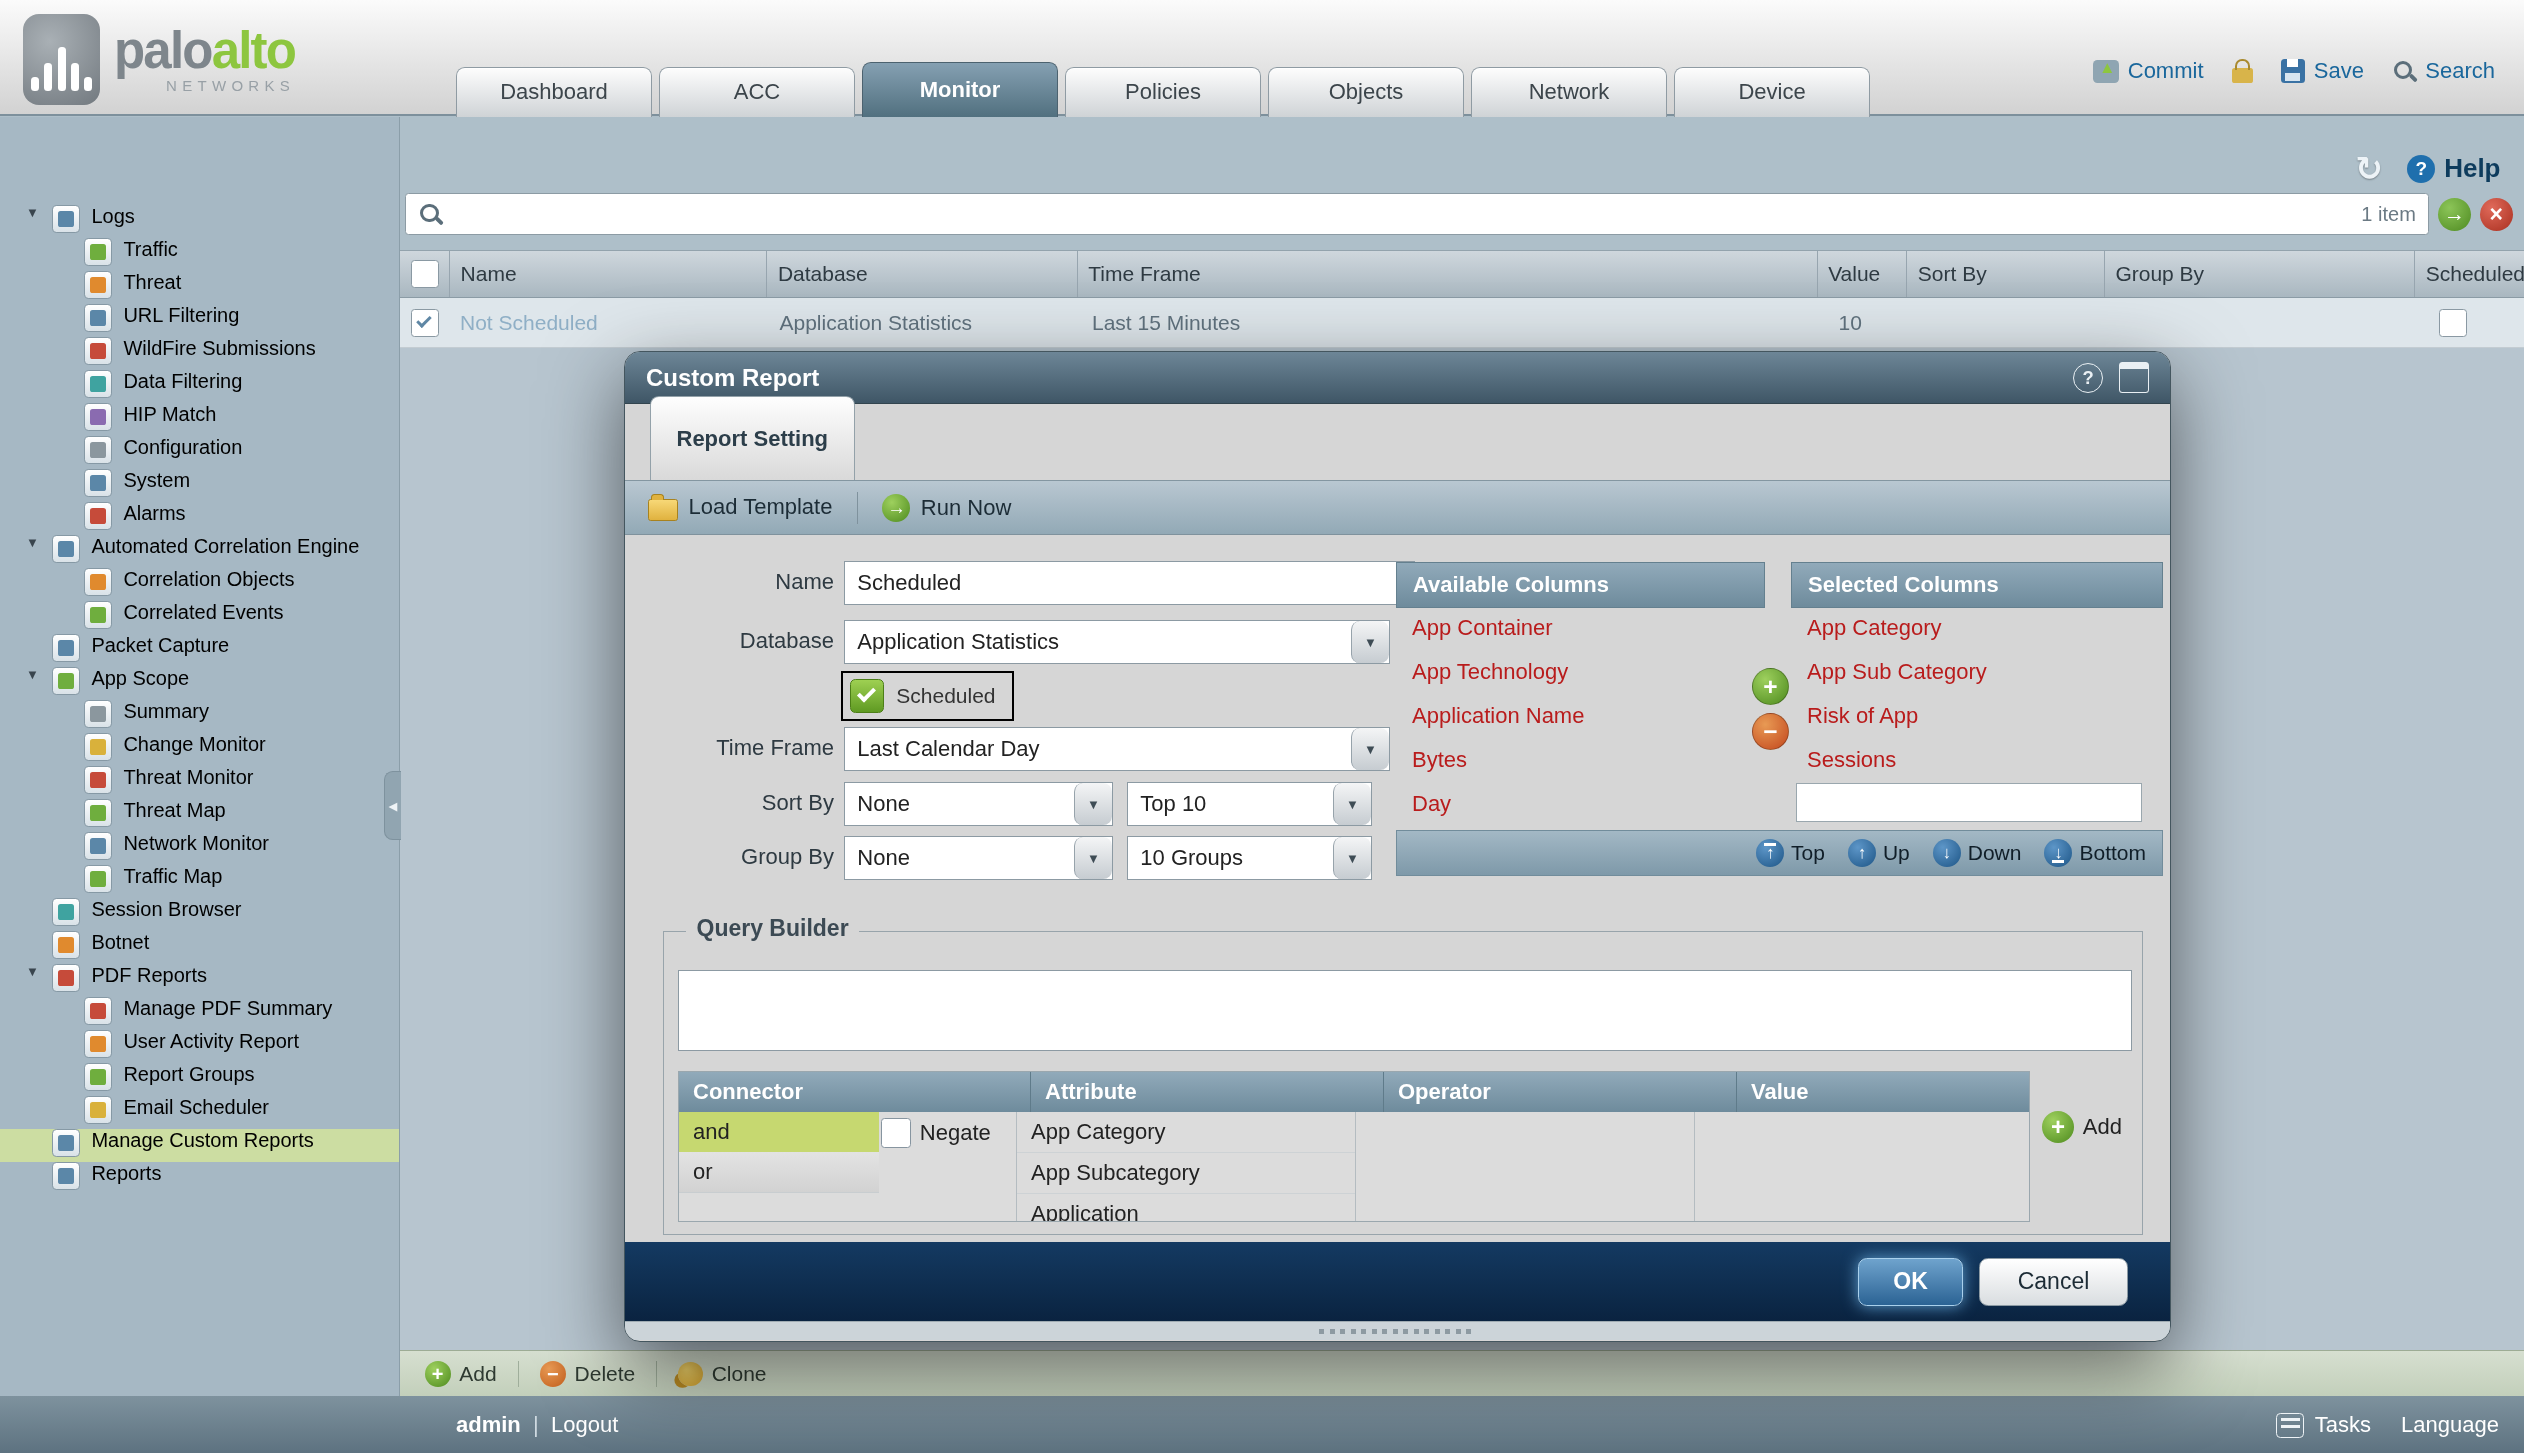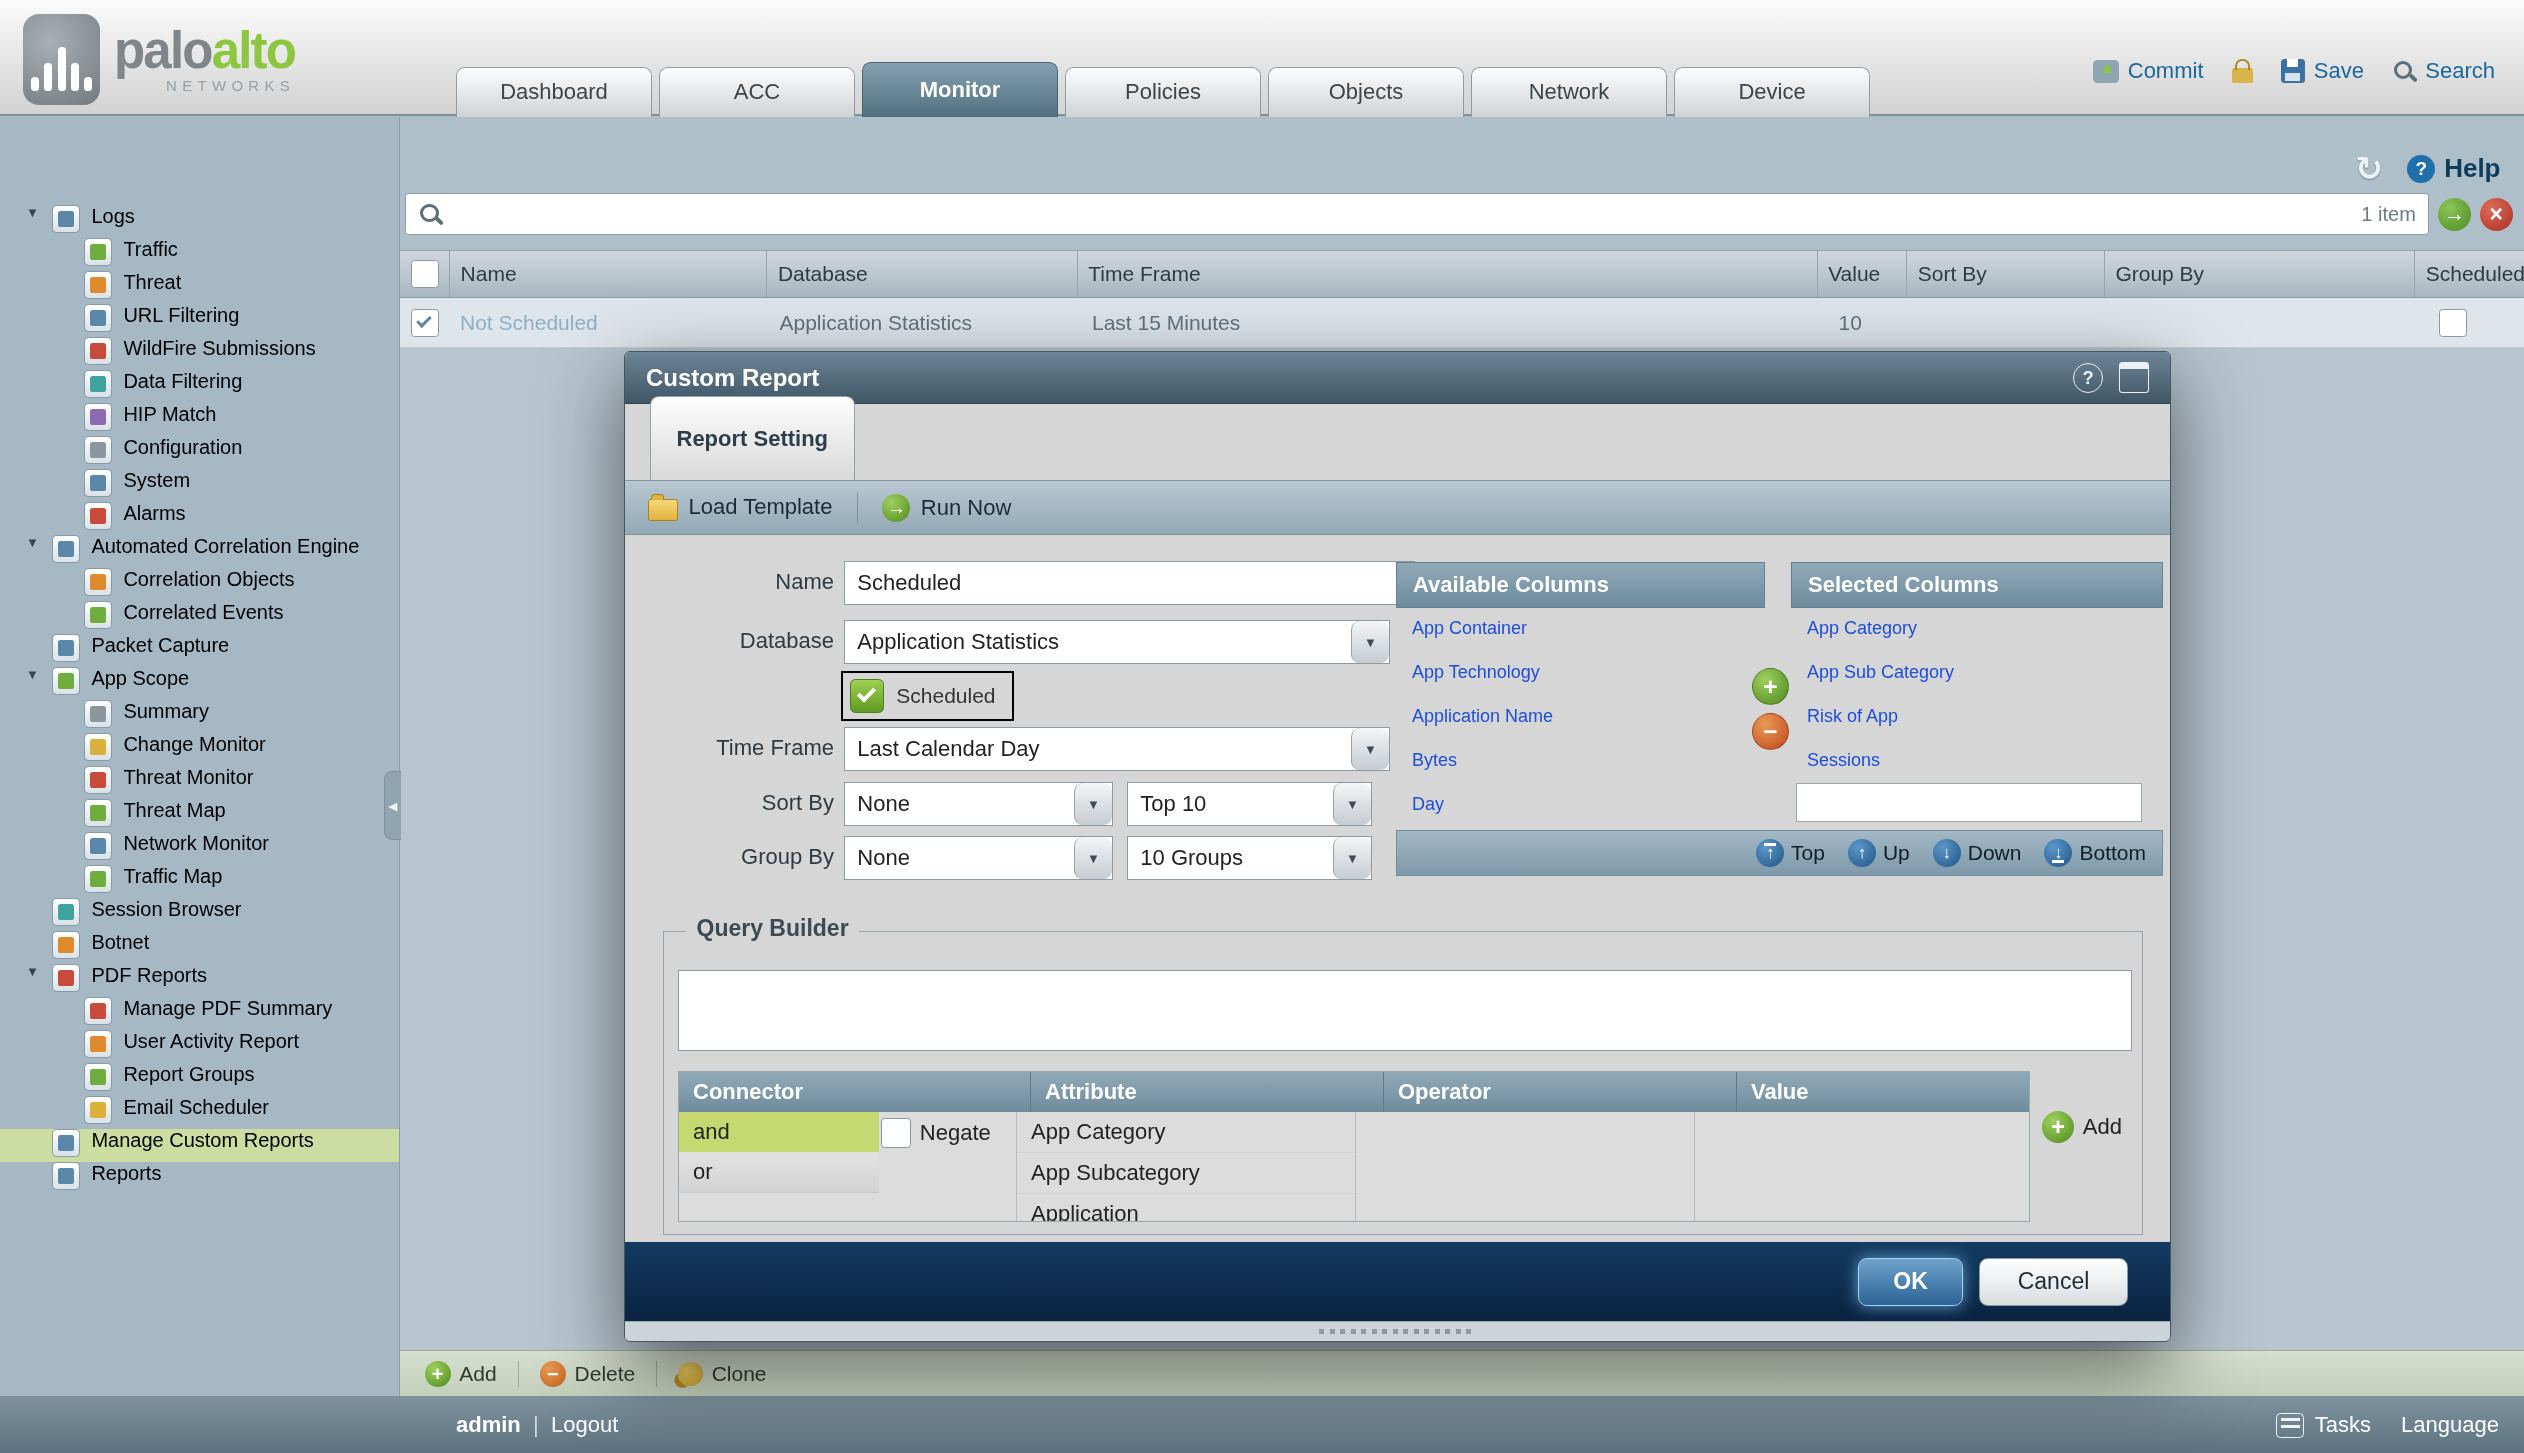--- a/index.html
+++ b/index.html
@@ -83,21 +83,21 @@
   .cred::before{content:'−'}
   .clone-ic{width:24.5px;height:24.5px;border-radius:50%;background:radial-gradient(circle at 35% 30%,#f2d469,#cf9f2e);box-shadow:-8px 6.1px 0 -4.4px #b98a22}
   #adminbar{position:absolute;left:0;right:0;bottom:0;height:58px;background:linear-gradient(#7e929e,#54697511);background-color:#5d7280;display:flex;align-items:center;color:#fff;font-size:22px;padding-left:456px;z-index:3}
   #adminbar .left{display:flex;align-items:center;gap:12.3px}
   #adminbar .right{margin-left:auto;margin-right:26px;display:flex;align-items:center;gap:30px}
   #adminbar .dim{color:#cfdae1}
   .tasks-ic{width:26px;height:23px;border:1.8px solid #eef3f6;border-radius:4.4px;position:relative}
   .tasks-ic::after{content:'';position:absolute;left:3.5px;right:3.5px;top:4.4px;height:10.5px;background:repeating-linear-gradient(#eef3f6 0 2.6px,transparent 2.6px 7px)}
 
   
-  #modal{position:absolute;left:624px;top:351px;width:1545px;height:989px;background:#d6d6d6;border:1.8px solid #44565f;border-radius:6px;box-shadow:0 26px 79px rgba(0,0,0,.55);z-index:10;overflow:hidden}
+  #modal{position:absolute;left:624px;top:351px;width:1545px;height:989px;background:#d6d6d6;border:1.8px solid #44565f;border-radius:16px;box-shadow:0 26px 79px rgba(0,0,0,.55);z-index:10;overflow:hidden}
   #mtitle{height:51px;background:linear-gradient(#6d8697,#3f5666);display:flex;align-items:center;padding:0 21px;color:#fff;font-size:24px;font-weight:bold;border-bottom:0.9px solid #33454f}
   #mtitle .spacer{flex:1}
   .title-ic{width:28px;height:28px;margin-left:16px;cursor:pointer;flex:none}
   .help-ic{border-radius:50%;border:1.8px solid #eaf0f4;color:#eaf0f4;display:flex;align-items:center;justify-content:center;font-size:18.4px;font-weight:bold}
   .help-ic::before{content:'?'}
   .max-ic{border:1.8px solid #eaf0f4;border-top-width:7px;border-radius:3.5px;height:23px}
   #mtabrow{position:relative;height:76px}
   #mtab{position:absolute;left:24.5px;bottom:0;height:51px;padding:16px 26px;background:linear-gradient(#fefefe,#d9d9d9);border:0.9px solid #93a1a9;border-bottom:none;border-radius:8.8px 8.8px 0 0;display:flex;align-items:center;font-weight:bold;color:#2c3e4a;font-size:22px;cursor:pointer}
   #mtoolbar{height:53px;background:linear-gradient(#b9c7d1,#92a9b6);border-top:0.9px solid #8496a1;border-bottom:0.9px solid #7f929d;display:flex;align-items:center;padding:0 23px;gap:17.5px;font-size:22px;color:#1c2c36}
   .mtb-item{display:flex;align-items:center;gap:10.5px;cursor:pointer}
@@ -109,21 +109,21 @@
   .frm-label{position:absolute;left:16px;width:193px;text-align:right;font-size:22px;color:#2e3a42;line-height:42px}
   .txt{position:absolute;background:#fff;border:0.9px solid #8c9aa3;font-size:22px;padding:0 12.3px;font-family:inherit;color:#222;outline:none}
   .dd{position:absolute;height:42px;background:#fff;border:0.9px solid #8c9aa3;display:flex;align-items:center;cursor:pointer}
   .dd .val{flex:1;padding:0 12.3px;font-size:22px;color:#222;white-space:nowrap;overflow:hidden}
   .dd .btn{width:37px;height:100%;border-left:0.9px solid #97a3ab;background:linear-gradient(#f4f5f6,#c6ccd1);display:flex;align-items:center;justify-content:center}
   .dd .btn::before{content:'▼';font-size:13px;color:#3e4c55}
   #schedwrap{position:absolute;left:216px;top:319px;display:flex;align-items:center;gap:12.3px;padding:6.1px 16px 6.1px 7px;border:2.6px solid #000;cursor:pointer}
   .gchk{width:32px;height:32px;border-radius:5.3px;background:linear-gradient(#9ed052,#5f9a22);border:0.9px solid #4c7f17;position:relative;flex:none}
   .gchk::after{content:'';position:absolute;left:7px;top:8px;width:13px;height:6.1px;border-left:4.4px solid #fff;border-bottom:4.4px solid #fff;transform:rotate(-45deg)}
   .colhdr{position:absolute;height:44px;background:linear-gradient(#91aaba,#6e8b9c);color:#fff;font-weight:bold;font-size:22px;display:flex;align-items:center;padding-left:16px;border:0.9px solid #64808f}
-  .collist{position:absolute;font-size:18px;color:#1d4ed8}
+  .collist{position:absolute;font-size:22px;color:#b91c1c}
   .collist .item{height:44px;display:flex;align-items:center;padding-left:16px;cursor:pointer}
   .pmbtn{position:absolute;width:35px;height:35px;border-radius:50%;display:flex;align-items:center;justify-content:center;color:#fff;font-size:24.5px;font-weight:bold;cursor:pointer;border:1.8px solid rgba(0,0,0,.25)}
   #addcol{left:1127px;top:316px;background:radial-gradient(circle at 35% 30%,#9ed05e,#4d8a1d)}
   #addcol::before{content:'+'}
   #removecol{left:1127px;top:361px;background:radial-gradient(circle at 35% 30%,#e89a54,#c3471d)}
   #removecol::before{content:'−'}
   #selempty{left:1171px;top:431px;width:344px;height:37px;background:#fff;border:0.9px solid #9aa7ae}
   #movebar{position:absolute;left:771px;top:478px;width:749px;height:44px;background:linear-gradient(#a3b8c5,#7e99a9);border:0.9px solid #718c9b;display:flex;align-items:center;justify-content:flex-end;gap:23px;padding-right:16px;font-size:21px;color:#101e28}
   .mv{display:flex;align-items:center;gap:7px;cursor:pointer}
   .mvic{width:28px;height:28px;border-radius:50%;background:radial-gradient(circle at 35% 30%,#5d96c8,#1d5586);color:#fff;display:flex;align-items:center;justify-content:center;font-size:16.7px;position:relative;flex:none}

